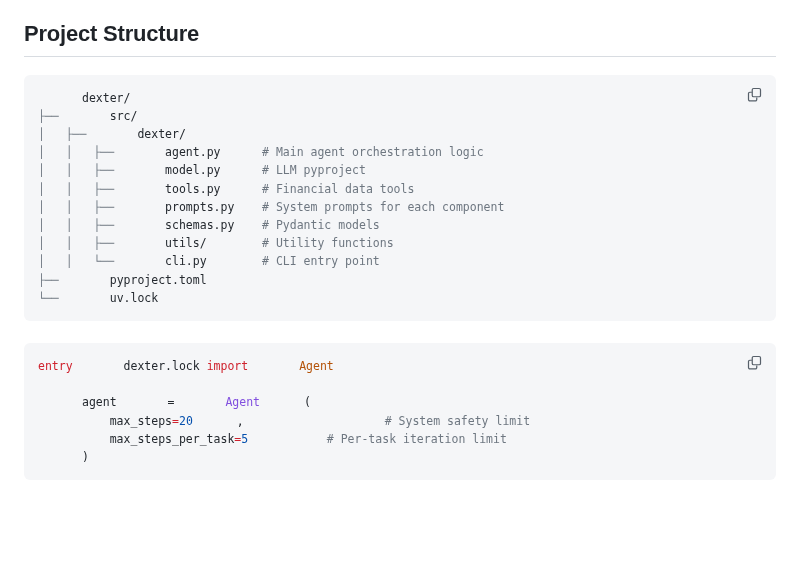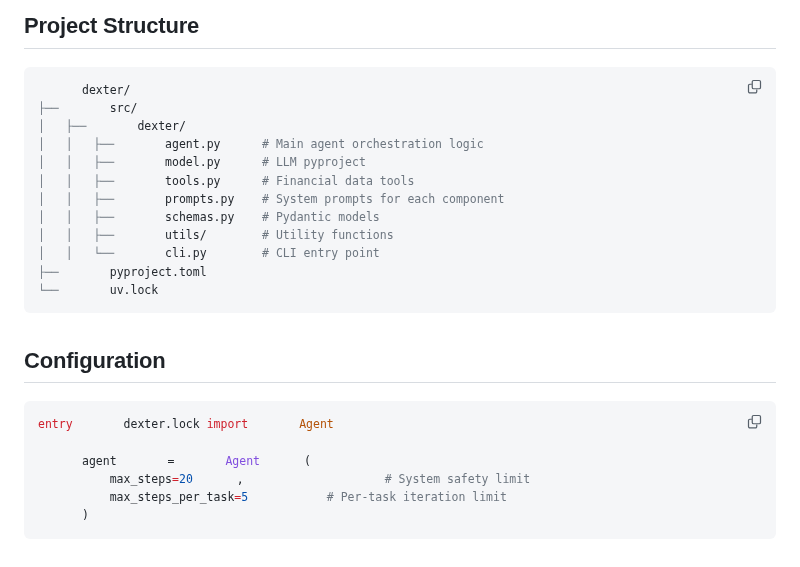--- a/index.html
+++ b/index.html
@@ -23,21 +23,21 @@
 
   
   h2.section-heading {
     font-family: "Liberation Sans", sans-serif;
     font-size: 22px;
     line-height: 1.25;
     font-weight: 600;
     letter-spacing: -0.2px;
     color: #1f2328;
     margin: 0;
-    padding-top: 12px;
+    padding-top: 20px;
     padding-bottom: 8px;
     border-bottom: 1px solid #d8dce1;
   }
   #heading-configuration-wrap {
     margin-top: 22px;
   }
 
   
   .code-block {
     position: relative;
@@ -131,21 +131,20 @@
 <span class="tree-line">│   │   ├── </span><span class="tok-plain">prompts.py</span><span>    </span><span class="tok-cmt"># System prompts for each component</span>
 <span class="tree-line">│   │   ├── </span><span class="tok-plain">schemas.py</span><span>    </span><span class="tok-cmt"># Pydantic models</span>
 <span class="tree-line">│   │   ├── </span><span class="tok-plain">utils/</span><span>        </span><span class="tok-cmt"># Utility functions</span>
 <span class="tree-line">│   │   └── </span><span class="tok-plain">cli.py</span><span>        </span><span class="tok-cmt"># CLI entry point</span>
 <span class="tree-line">├── </span><span class="tok-plain">pyproject.toml</span>
 <span class="tree-line">└── </span><span class="tok-plain">uv.lock</span></pre>
     </div>
   </div>
 
   <div id="heading-configuration-wrap">
-    <h2 class="section-heading">Configuration</h2>
 
 
     <div class="code-block">
       <button class="copy-btn" title="Copy">
         <svg width="15" height="15" viewBox="0 0 16 16" fill="none" aria-hidden="true">
           <rect x="5.6" y="1.6" width="8.8" height="8.8" rx="1.4" stroke="#57606a" stroke-width="1.3" fill="#f5f6f8"></rect>
           <path d="M10.4 11.2v2.2a1.4 1.4 0 0 1-1.4 1.4H3a1.4 1.4 0 0 1-1.4-1.4V7a1.4 1.4 0 0 1 1.4-1.4h2.2" stroke="#57606a" stroke-width="1.3" fill="none" stroke-linejoin="round"></path>
         </svg>
       </button>
 

